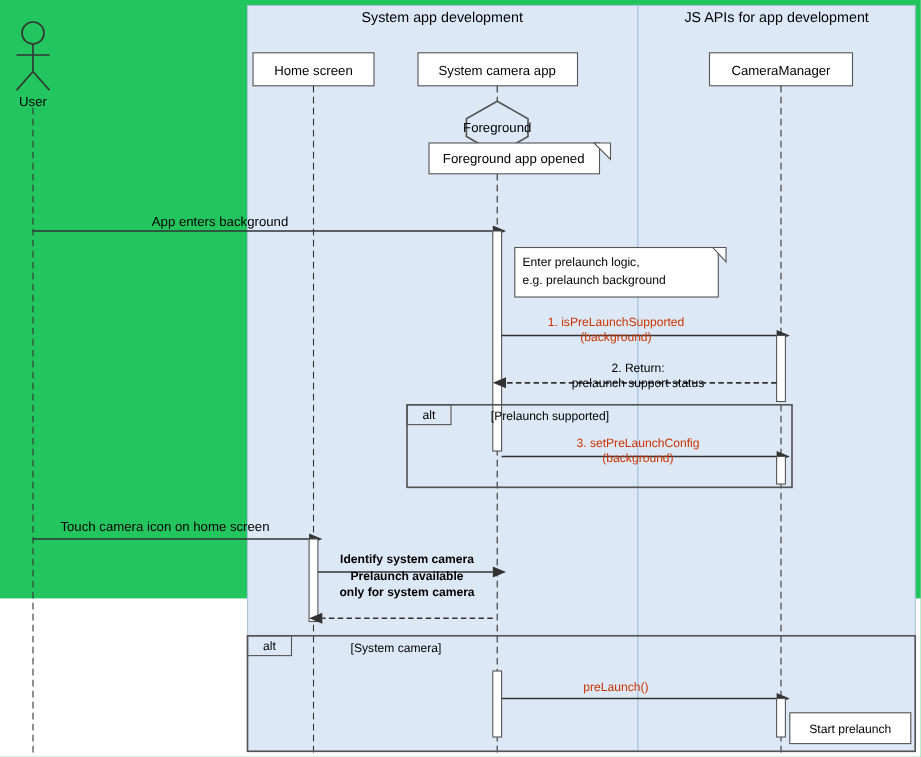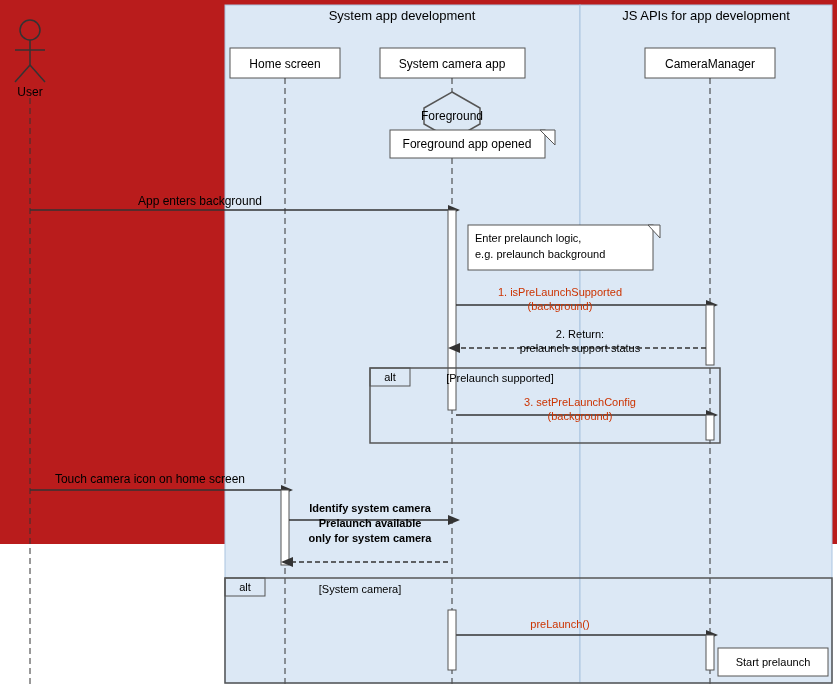--- a/index.html
+++ b/index.html
@@ -9,21 +9,21 @@
       background: #fff;
       width: 837px;
       height: 688px;
       overflow: hidden;
       position: relative;
     }
     .diagram-container {
       position: relative;
       width: 837px;
       height: 544px;
-      background: #b91c1c;
+      background: #22c55e;
     }
     svg {
       position: absolute;
       top: 0; left: 0;
       width: 837px;
       height: 688px;
     }
   </style>
 </head>
 <body>

